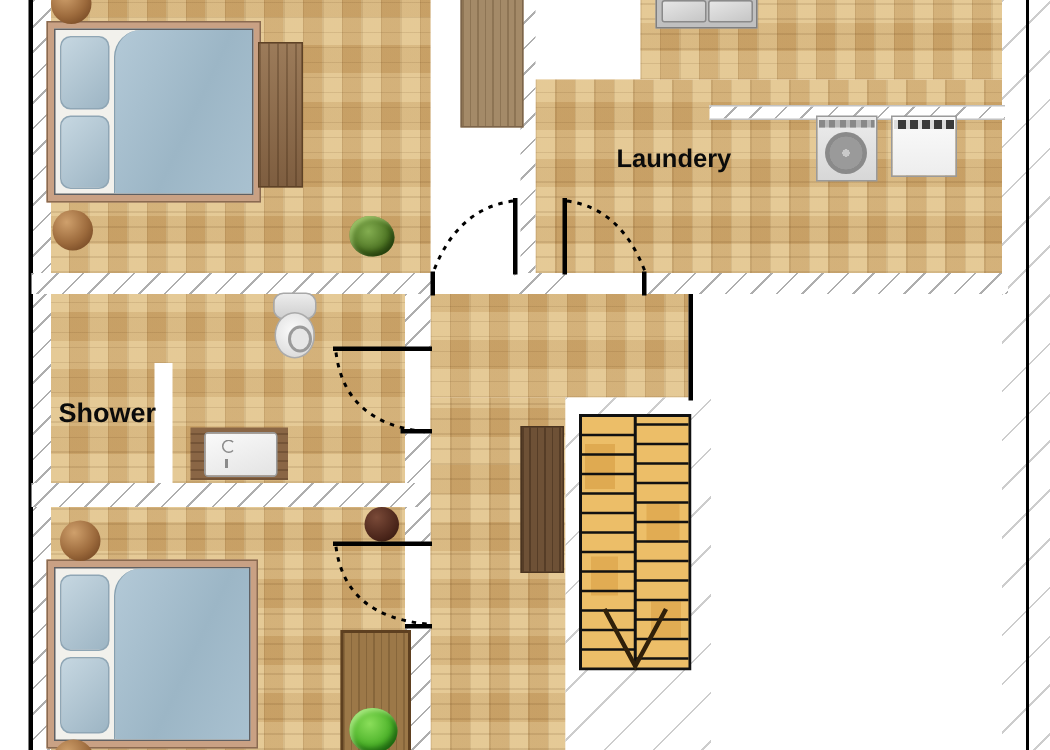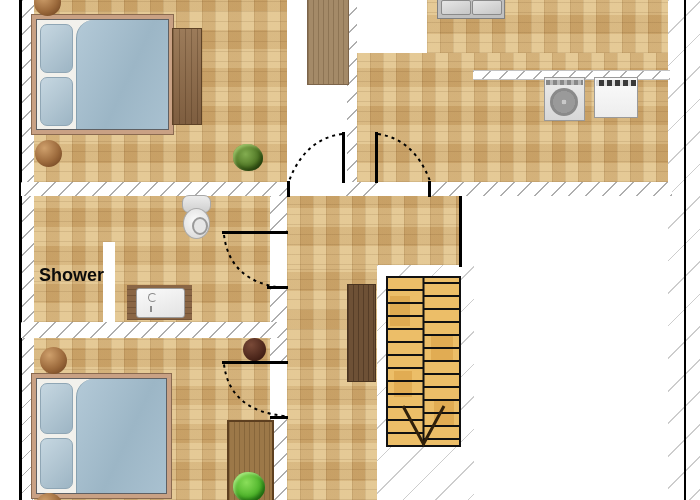--- a/index.html
+++ b/index.html
@@ -227,15 +227,16 @@
       <line x1="267" y1="287.5" x2="288" y2="287.5" stroke="#000" stroke-width="3"></line>
     </g>
 
     <g>
       <line x1="222" y1="362.5" x2="288" y2="362.5" stroke="#000" stroke-width="3"></line>
       <path d="M 224 364.5 Q 230 411 285 416" fill="none" stroke="#000" stroke-width="2" stroke-dasharray="3 4"></path>
       <line x1="270" y1="417.5" x2="288" y2="417.5" stroke="#000" stroke-width="3"></line>
     </g>
   </svg>
 
+  <div class="abs room-label" style="left:411px;top:96px;font-size:17px;">Laundery</div>
   <div class="abs room-label" style="left:39px;top:265px;font-size:18px;">Shower</div>
 
 </div>
 
 </body></html>

